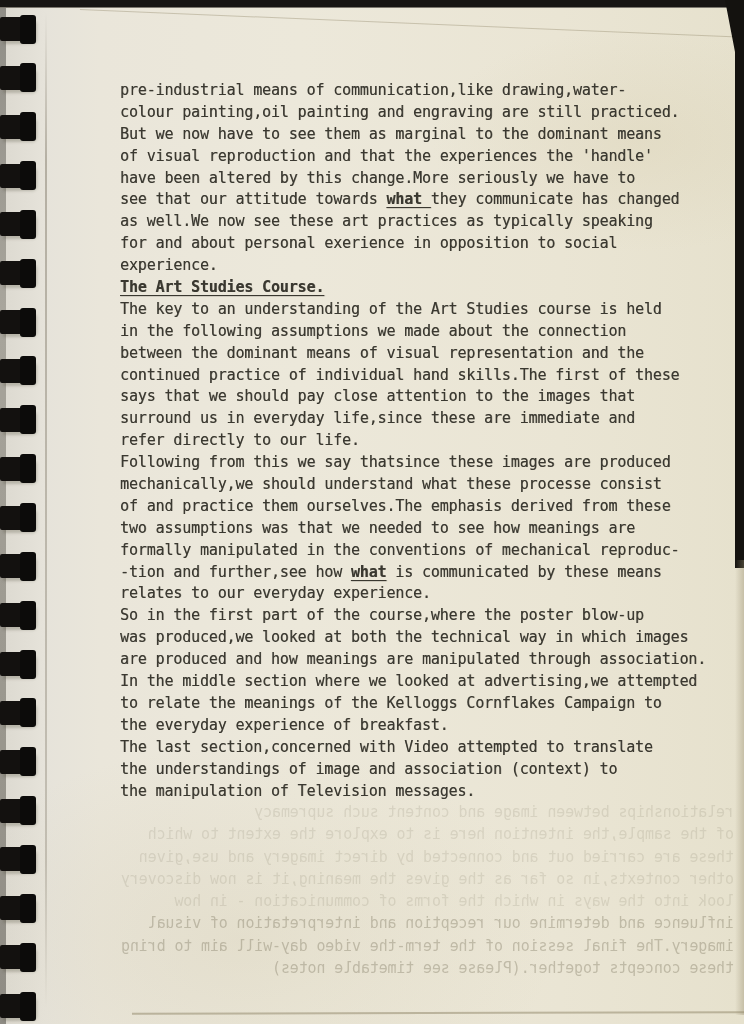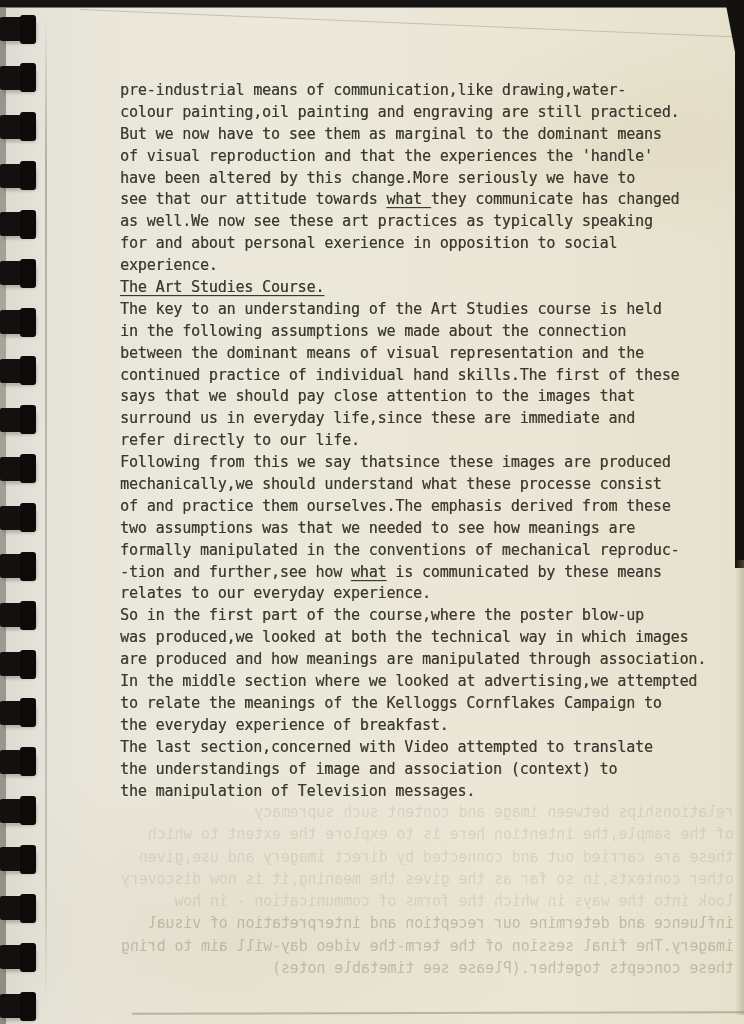--- a/index.html
+++ b/index.html
@@ -12,21 +12,21 @@
     font-family:"DejaVu Sans Mono", monospace;
   }
   
   .text-block {
     position:absolute; left:120px; top:80px; width:618px;
     font-size:15px; line-height:21.9px; letter-spacing:-0.15px;
     color:#3a3830; white-space:pre;
     text-shadow:0.4px 0.3px 0.6px rgba(58,56,48,0.55);
   }
   .line { height:21.9px; }
-  .u { text-decoration:underline; text-underline-offset:3px; text-decoration-thickness:1.3px; }
+  .u { text-decoration:underline; text-underline-offset:3px; text-decoration-thickness:1.3px;font-weight:bold; }
   
   .ghost {
     position:absolute; left:86px; top:801px; width:648px;
     transform:scaleX(-1);
     font-size:15px; line-height:22.3px; letter-spacing:-0.15px;
     color:#6e6750; white-space:pre; filter:blur(0.45px);
   }
   .gline { opacity:0.15; height:22.3px; }
   .gline.strong { opacity:0.33; }
   

